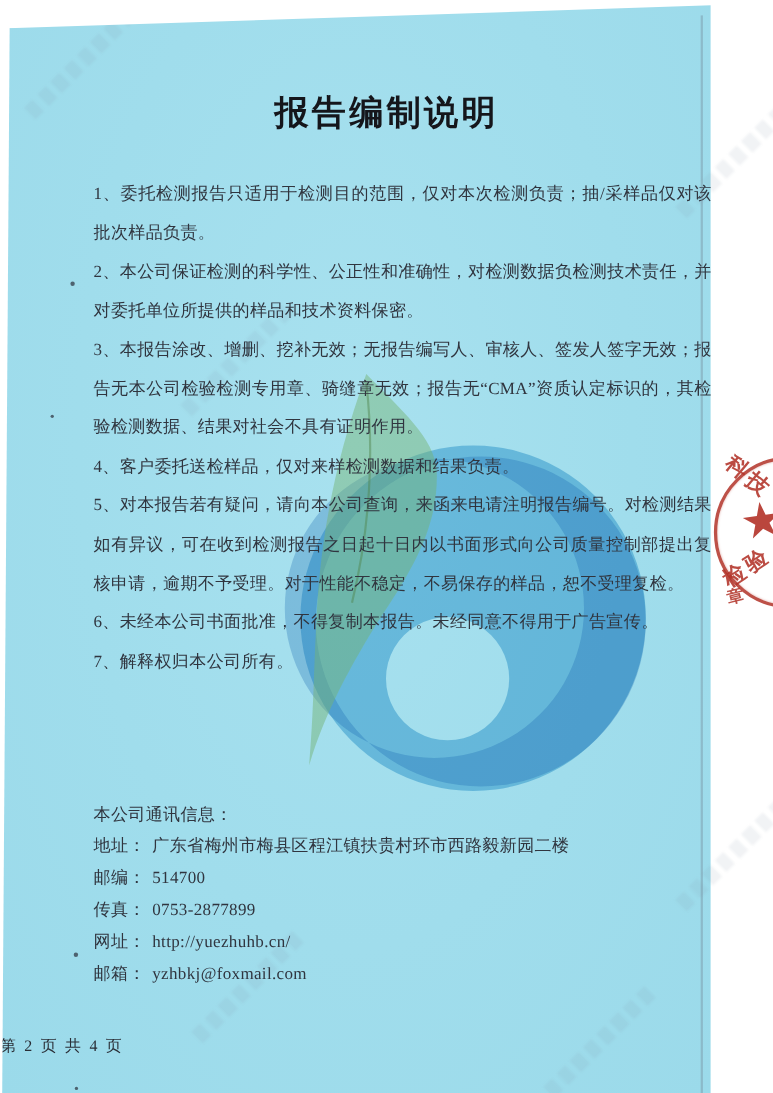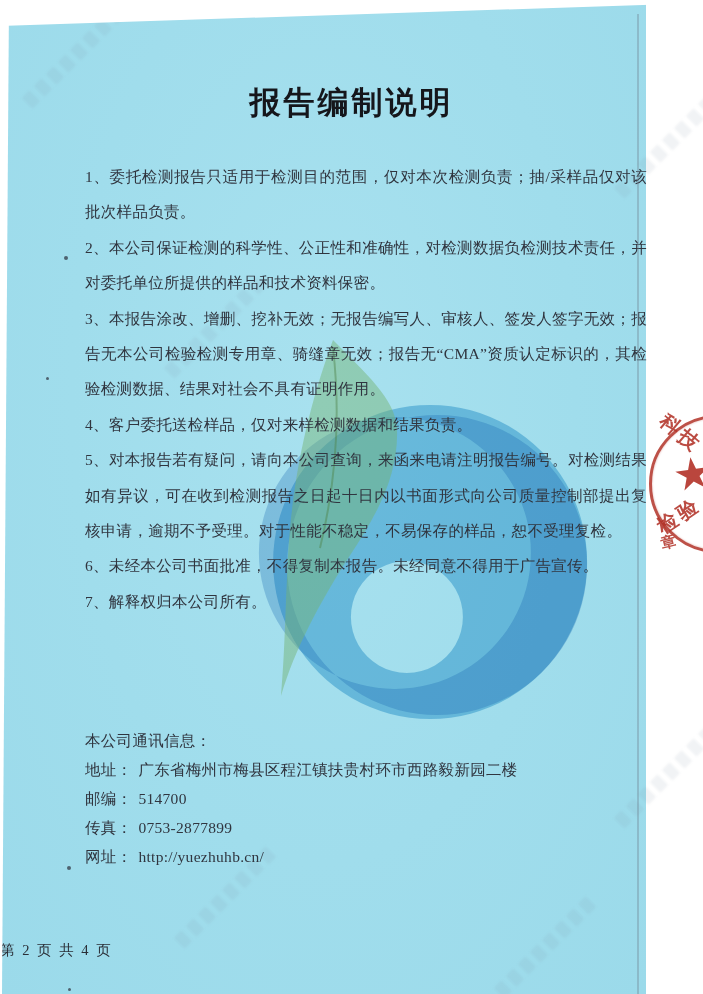--- a/index.html
+++ b/index.html
@@ -124,20 +124,21 @@
     <p>6、未经本公司书面批准，不得复制本报告。未经同意不得用于广告宣传。</p>
     <p>7、解释权归本公司所有。</p>
   </div>
 
   <div class="contact">
     <div class="line">本公司通讯信息：</div>
     <div class="line"><span class="lbl">地址：</span><span>广东省梅州市梅县区程江镇扶贵村环市西路毅新园二楼</span></div>
     <div class="line"><span class="lbl">邮编：</span><span>514700</span></div>
     <div class="line"><span class="lbl">传真：</span><span>0753-2877899</span></div>
     <div class="line"><span class="lbl">网址：</span><span>http://yuezhuhb.cn/</span></div>
+    <div class="line"><span class="lbl">邮箱：</span><span>yzhbkj@foxmail.com</span></div>
   </div>
 
   <div class="footer">第 2 页 共 4 页</div>
 
   <div class="stamp">
     <div class="stamp-ring"></div>
     <div class="stamp-t1">科技</div>
     <div class="stamp-star">★</div>
     <div class="stamp-t2">检验</div>
     <div class="stamp-t3">章</div>

